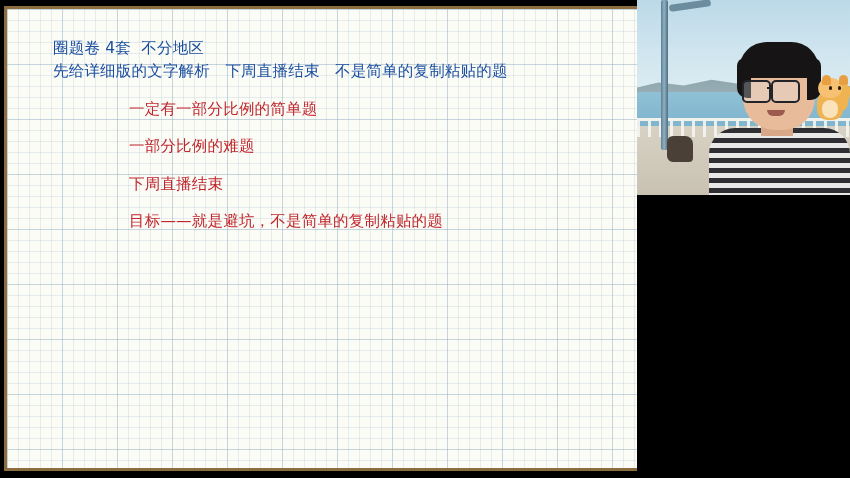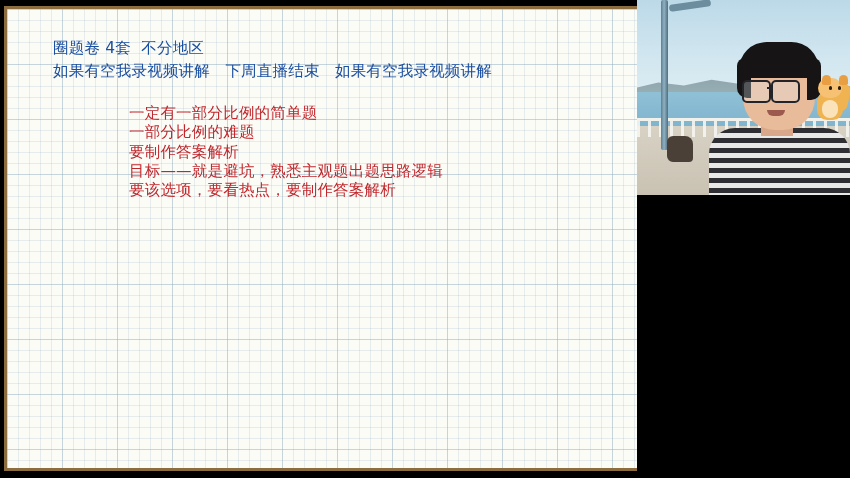--- a/index.html
+++ b/index.html
@@ -70,22 +70,23 @@
     color: #1b4fa0;
     margin-left: 28px;
   }
   .note-head.second {
     margin-top: 4px;
     color: #1b4fa0;
   }
   .note-body {
     color: #c0272d;
     margin-left: 104px;
-  }
-  .note-body.b1 { margin-top: 22px; }
+    margin-top: 18px;
+  }
+  .note-body.b1 { }
 
   
   #cam-panel {
     position: absolute;
     left: 637px;
     top: 0;
     width: 213px;
     height: 478px;
     background: #000;
     overflow: hidden;
@@ -267,27 +268,26 @@
 </head>
 <body>
 
 <div id="screen">
 
   <div id="board-area">
     <div id="board-frame">
       <div id="board-grid"></div>
       <div id="notes">
         <div class="note-line note-head">圈题卷 4套  不分地区</div>
-        <div class="note-line note-head second">如果有空我录视频讲解   下周直播结束   如果有空我录视频讲解</div>
+        <div class="note-line note-head second">先给详细版的文字解析   下周直播结束   不是简单的复制粘贴的题</div>
 
         <div class="note-line note-body b1">一定有一部分比例的简单题</div>
         <div class="note-line note-body">一部分比例的难题</div>
-        <div class="note-line note-body">要制作答案解析</div>
-        <div class="note-line note-body">目标——就是避坑，熟悉主观题出题思路逻辑</div>
-        <div class="note-line note-body">要该选项，要看热点，要制作答案解析</div>
+        <div class="note-line note-body">下周直播结束</div>
+        <div class="note-line note-body">目标——就是避坑，不是简单的复制粘贴的题</div>
       </div>
     </div>
   </div>
 
   <div id="cam-panel">
     <div id="cam-video">
       <div id="cam-sky"></div>
       <div id="cam-hills"></div>
       <div id="cam-sea"></div>
       <div id="cam-ground"></div>

